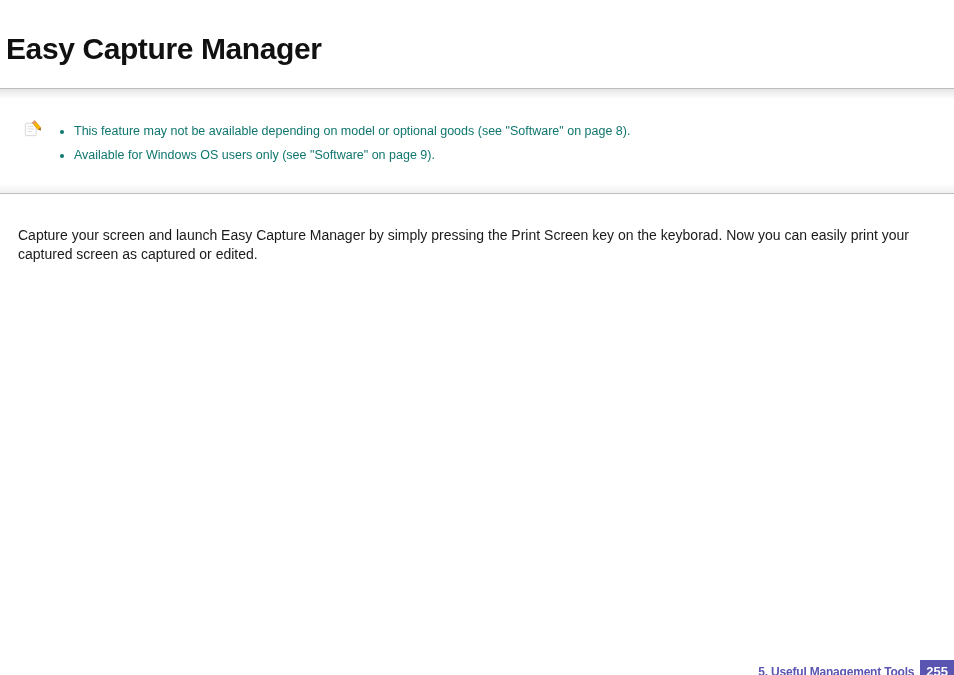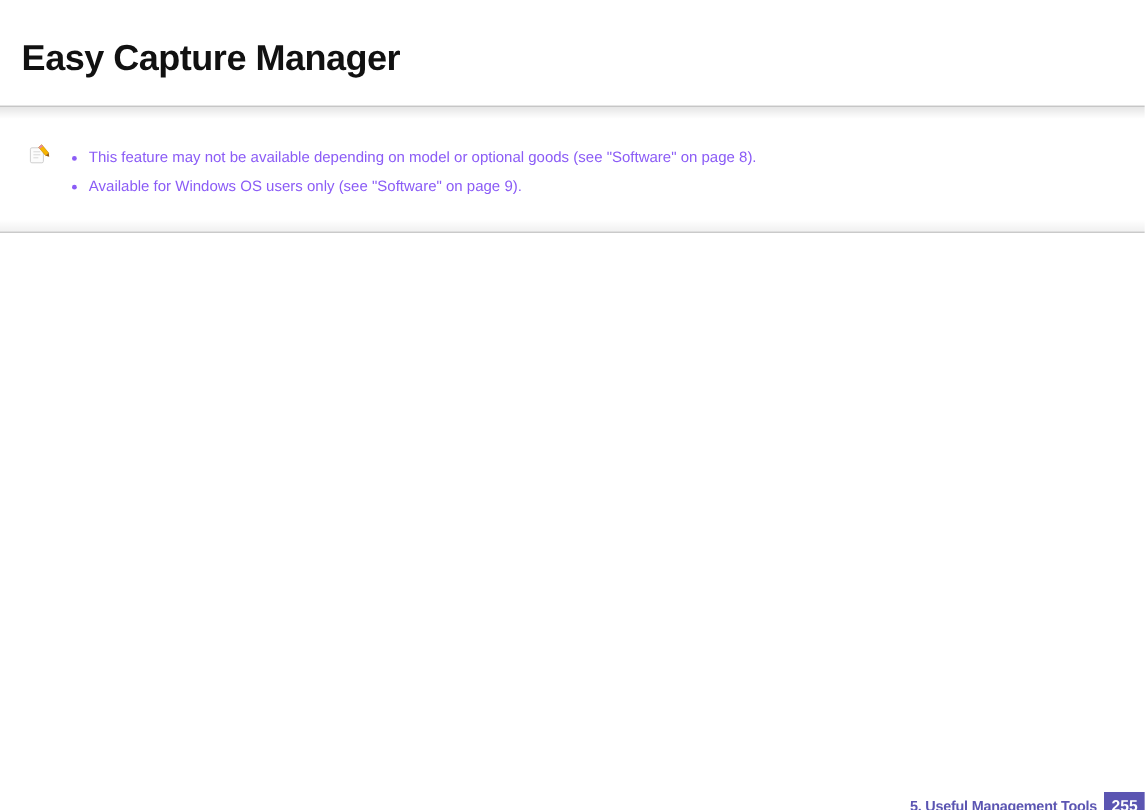--- a/index.html
+++ b/index.html
@@ -9,21 +9,21 @@
     font-family: "Segoe UI", "Helvetica Neue", Arial, sans-serif;
     background: #fff;
     color: #1a1a1a;
     position: relative;
   }
   .page { width: 954px; height: 675px; position: relative; }
   .title {
     font-size: 30px;
     font-weight: 700;
     letter-spacing: -0.4px;
-    padding: 12px 0 2px 18px;
+    padding: 12px 0 2px 6px;
     color: #111;
   }
   .hr-wrap { position: relative; height: 12px; margin: 0; }
   .hr-line {
     position: absolute; left: 0; right: 0; top: 0; height: 1px;
     background: #bdbdbd;
   }
   .hr-fade {
     position: absolute; left: 0; right: 0; top: 1px; height: 10px;
     background: linear-gradient(180deg, rgba(0,0,0,0.10), rgba(0,0,0,0));
@@ -37,21 +37,21 @@
   .note-icon {
     width: 20px; height: 22px;
     flex: 0 0 20px;
     margin-top: -2px;
   }
   .note-list {
     margin: 0; padding: 0 0 0 20px;
     font-size: 12.5px;
     line-height: 1.9;
     list-style: disc;
-    color: #8b5cf6;
+    color: #0f766e;
   }
   .note-list li { padding: 0; }
   .body-text {
     font-size: 14px;
     line-height: 1.35;
     padding: 18px 18px 0 18px;
   }
   .footer {
     position: absolute;
     right: 0;
@@ -107,19 +107,20 @@
         <li>Available for Windows OS users only (see "Software" on page 9).</li>
       </ul>
     </div>
   </div>
 
   <div class="hr-wrap">
     <div class="hr-fade-up"></div>
     <div class="hr-line" style="top:auto;bottom:0;"></div>
   </div>
 
+  <p class="body-text">Capture your screen and launch Easy Capture Manager by simply pressing the Print Screen key on the keyborad. Now you can easily print your captured screen as captured or edited.</p>
 
   <div class="footer">
     <span class="chapter">5.  Useful Management Tools</span>
     <span class="pagenum">255</span>
   </div>
 
 </div>
 
 </body></html>

